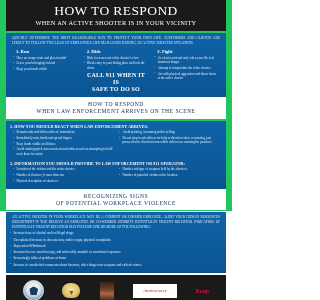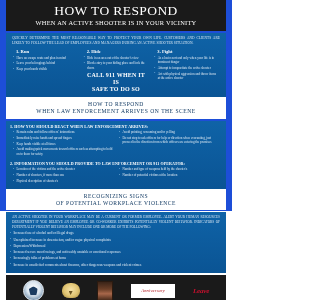--- a/index.html
+++ b/index.html
@@ -5,21 +5,21 @@
   html,body{margin:0;padding:0;}
   body{
     width:232px;height:300px;
     background:#ffffff;
     font-family:"Liberation Serif", serif;
     overflow:hidden;
   }
   .page{
     position:relative;
     width:232px;height:211px;
-    background:#1d4ed8;
+    background:#22c55e;
     box-sizing:border-box;
   }
 
   
   .header{
     background:#1a1a1a;
     padding:4px 0 5px 0;
     text-align:center;
     margin:0 6px;
   }
@@ -345,19 +345,19 @@
       </div>
       <div class="logo">
         <div class="photo"></div>
       </div>
       <div class="logo">
         <div class="whitebox">
           <span>Anniversary</span>
         </div>
       </div>
       <div class="logo">
-        <span class="redword">Leave</span>
+        <span class="redword">Keep</span>
       </div>
     </div>
 
   </div>
 
 </div>
 
 </body></html>

